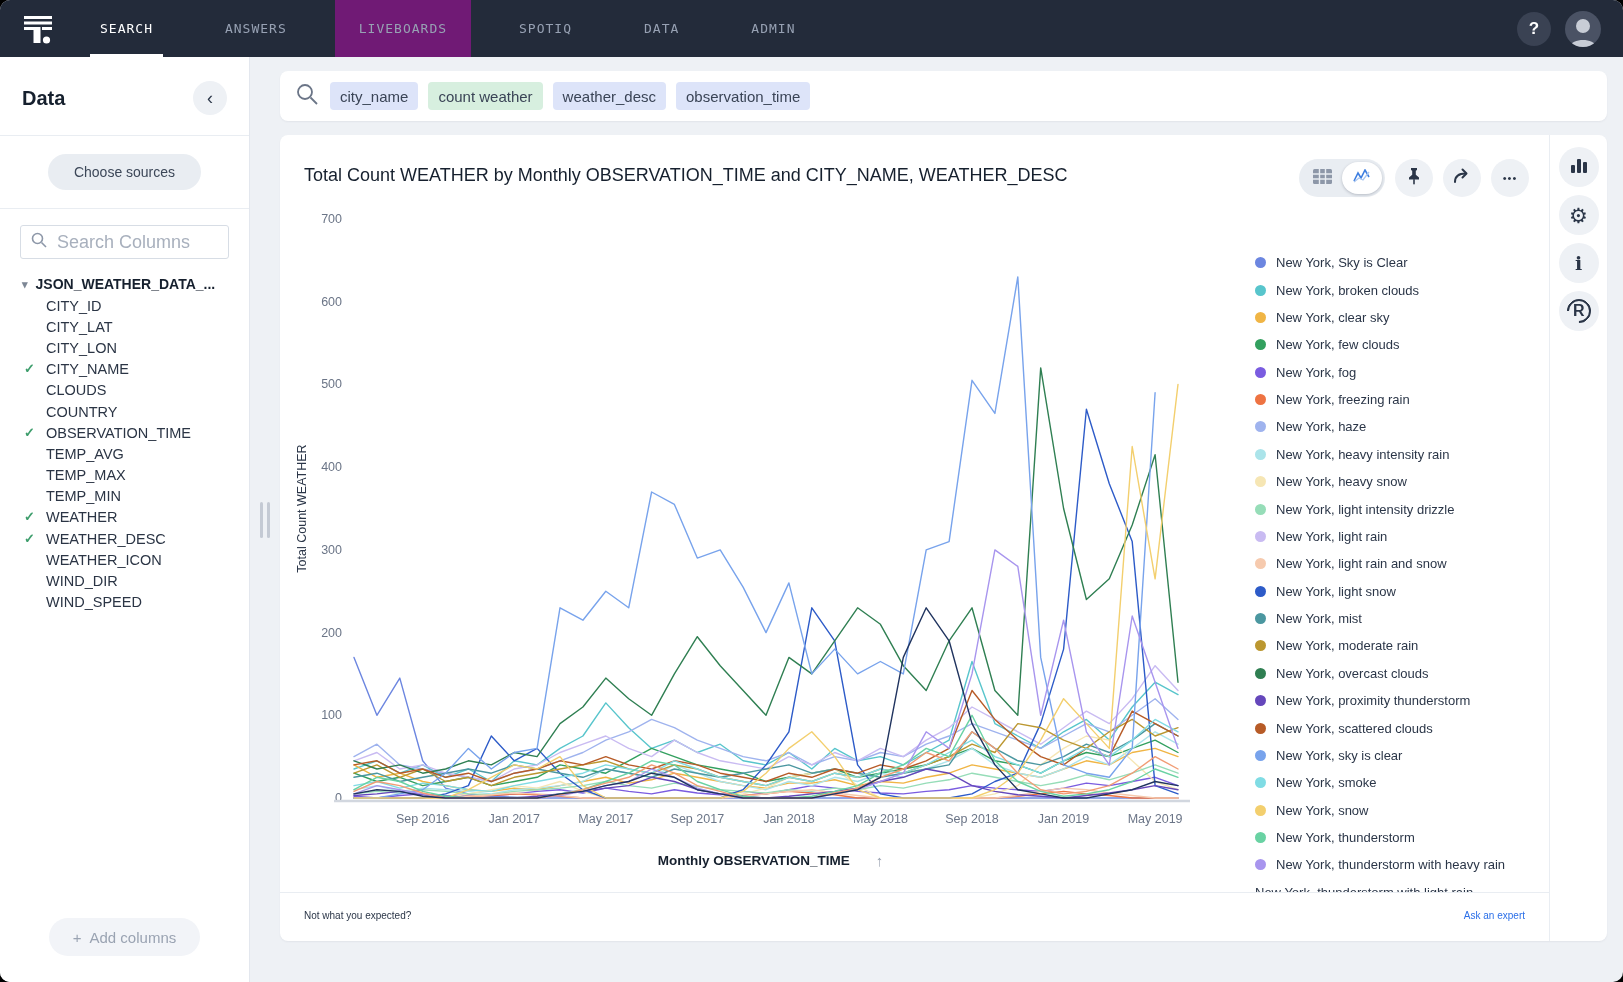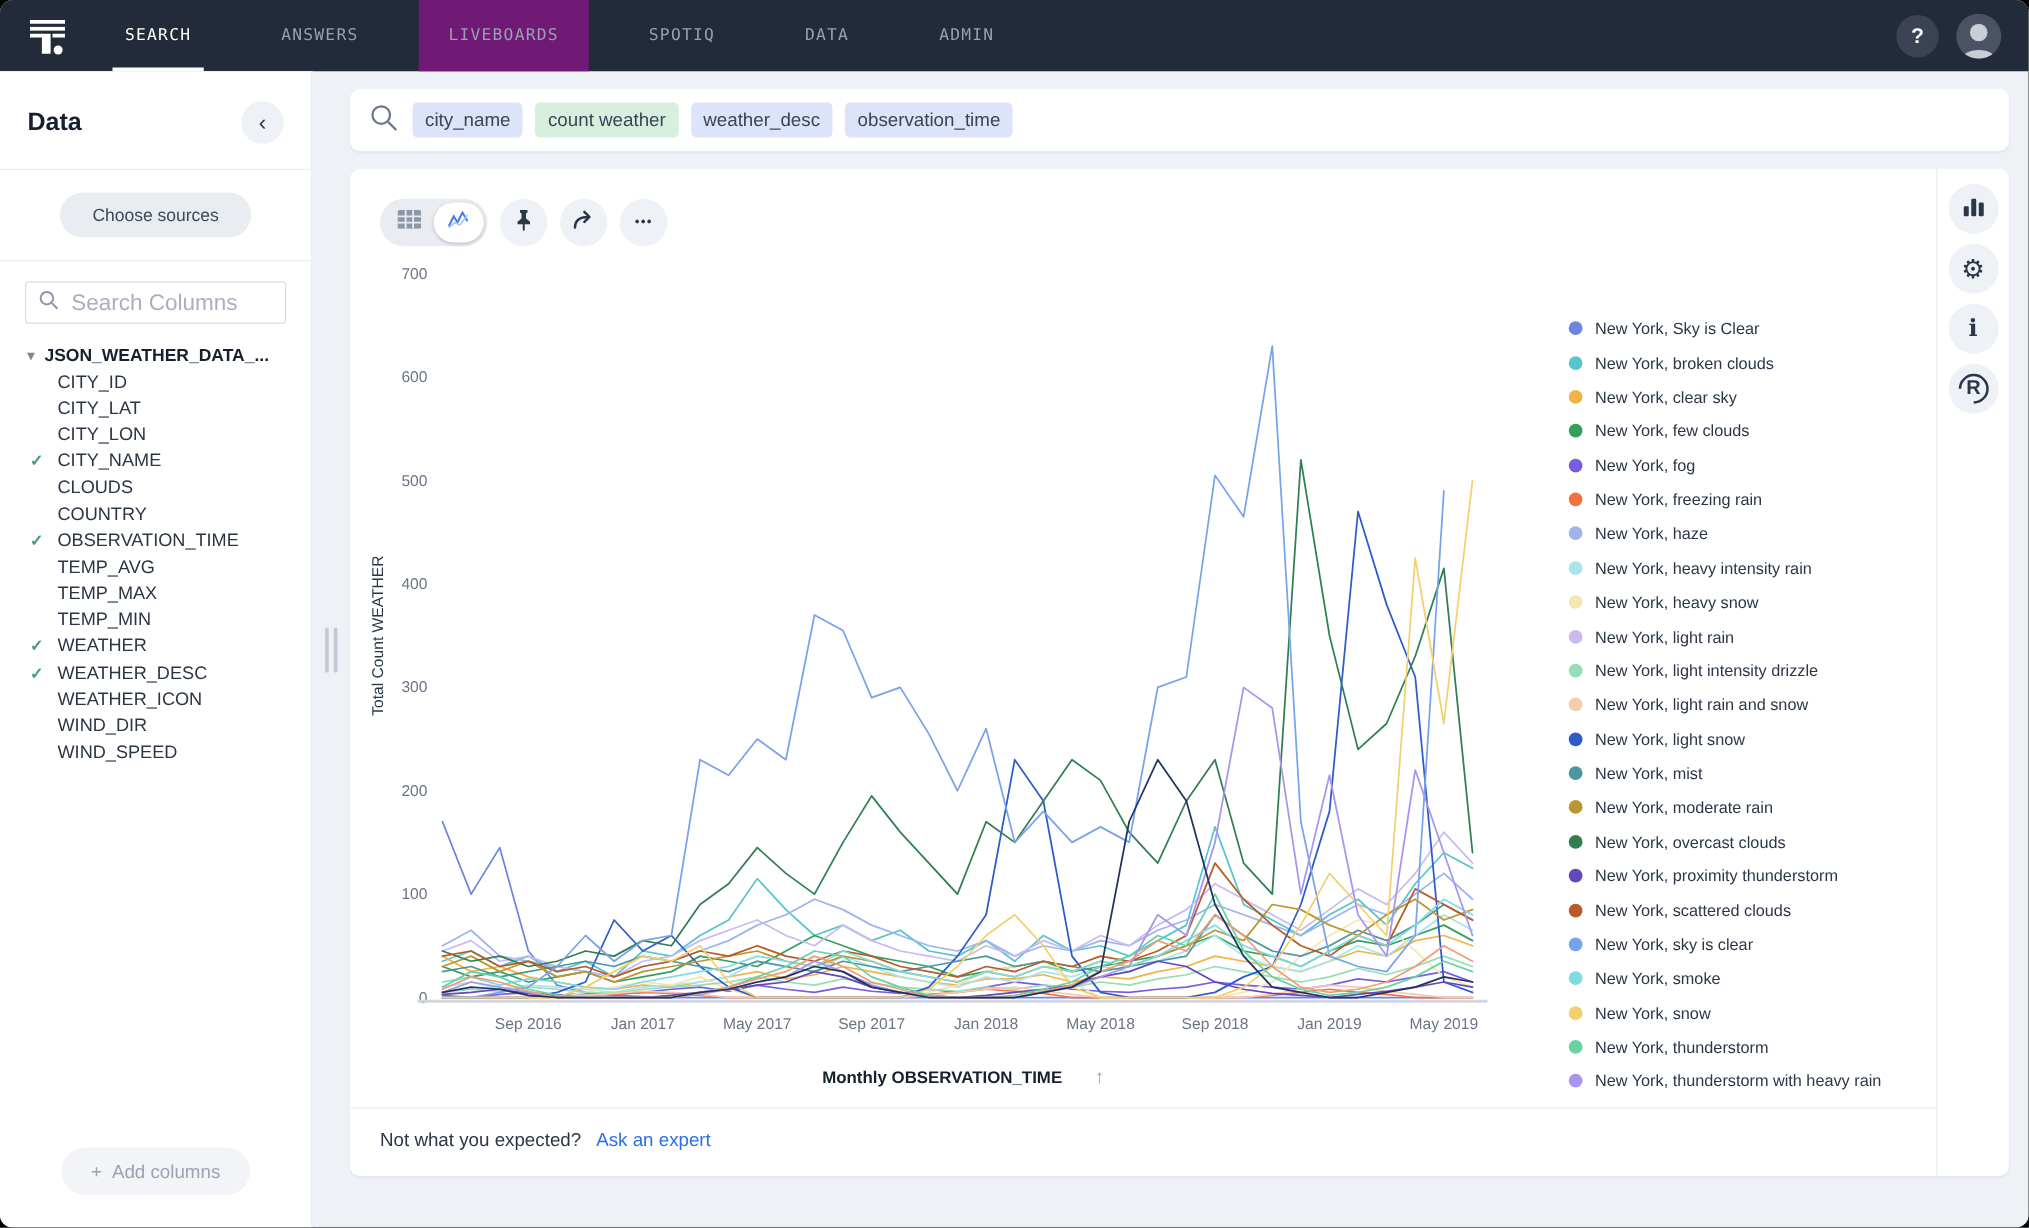--- a/index.html
+++ b/index.html
@@ -66,21 +66,21 @@
   .circ-btn{width:38px;height:38px;border-radius:50%;background:#eef1f5;display:flex;align-items:center;justify-content:center;
             cursor:pointer;color:#2b3648;}
   .answer-body{flex:1;display:flex;min-height:0;}
   .chart-zone{flex:1;padding:2px 0 0 12px;min-width:0;}
   .xlabel-row{display:flex;align-items:center;justify-content:center;gap:26px;margin-top:0px;}
   .xlabel{font-size:13.5px;font-weight:bold;color:#16202e;}
   .sort-arrow{color:#9aa3b2;font-size:15px;cursor:pointer;}
   .legend{width:300px;padding:48px 10px 0 6px;list-style:none;margin:0;overflow:hidden;}
   .legend li{display:flex;align-items:center;gap:10px;font-size:13px;color:#2b3648;padding:6.2px 0;cursor:pointer;}
   .legend .dot{width:11px;height:11px;border-radius:50%;flex:none;}
-  .answer-footer{border-top:1px solid #e9edf2;padding:17px 24px 20px 24px;display:flex;gap:12px;font-size:15px;}
+  .answer-footer{border-top:1px solid #e9edf2;padding:17px 24px 20px 24px;display:flex;gap:12px;font-size:10px;justify-content:space-between;}
   .footer-q{color:#2b3648;}
   .footer-link{color:#2b6fe8;cursor:pointer;}
   .right-rail{width:58px;border-left:1px solid #e9edf2;padding-top:12px;display:flex;flex-direction:column;align-items:center;gap:8px;}
   .rail-btn{width:40px;height:40px;border-radius:50%;background:#eef1f5;display:flex;align-items:center;justify-content:center;
             cursor:pointer;color:#2b3648;}
   .gear-glyph{font-size:21px;line-height:1;}
   .info-glyph{font-family:"DejaVu Serif","Liberation Serif",serif;font-weight:bold;font-size:19px;}
   .r-glyph{font-weight:bold;font-size:16px;border:2.5px solid #2b3648;border-radius:50%;width:24px;height:24px;
            display:flex;align-items:center;justify-content:center;border-left-color:transparent;transform:rotate(-45deg);}
   .r-glyph span{transform:rotate(45deg);}
@@ -239,20 +239,21 @@
             <div class="token attribute">city_name</div>
             <div class="token measure">count weather</div>
             <div class="token attribute">weather_desc</div>
             <div class="token attribute">observation_time</div>
           </div>
       </div>
 
       <div class="answer-wrap">
         <div class="answer-card">
           <div class="answer-head">
+            <div class="answer-title">Total Count WEATHER by Monthly OBSERVATION_TIME and CITY_NAME, WEATHER_DESC</div>
             <div class="toolbar">
               <div class="seg">
                 <div class="seg-btn">
                   <span>
                     <svg width="19" height="15" viewBox="0 0 19 15">
                       <rect x="0" y="0" width="19" height="15" rx="1.5" fill="#8d97a8"></rect>
                       <g stroke="#e9edf2" stroke-width="1.4">
                         <line x1="0" y1="5" x2="19" y2="5"></line>
                           <line x1="0" y1="10" x2="19" y2="10"></line>
                         <line x1="6.5" y1="0" x2="6.5" y2="15"></line>
@@ -375,26 +376,26 @@
                 </li>
                 <li>
                   <span class="dot" style="background: rgb(171, 228, 234);"></span>
                   <span>New York, heavy intensity rain</span>
                 </li>
                 <li>
                   <span class="dot" style="background: rgb(246, 230, 180);"></span>
                   <span>New York, heavy snow</span>
                 </li>
                 <li>
+                  <span class="dot" style="background: rgb(150, 221, 184);"></span>
+                  <span>New York, light intensity drizzle</span>
+                </li>
+                <li>
                   <span class="dot" style="background: rgb(201, 187, 242);"></span>
                   <span>New York, light rain</span>
-                </li>
-                <li>
-                  <span class="dot" style="background: rgb(150, 221, 184);"></span>
-                  <span>New York, light intensity drizzle</span>
                 </li>
                 <li>
                   <span class="dot" style="background: rgb(246, 202, 174);"></span>
                   <span>New York, light rain and snow</span>
                 </li>
                 <li>
                   <span class="dot" style="background: rgb(45, 91, 200);"></span>
                   <span>New York, light snow</span>
                 </li>
                 <li>

